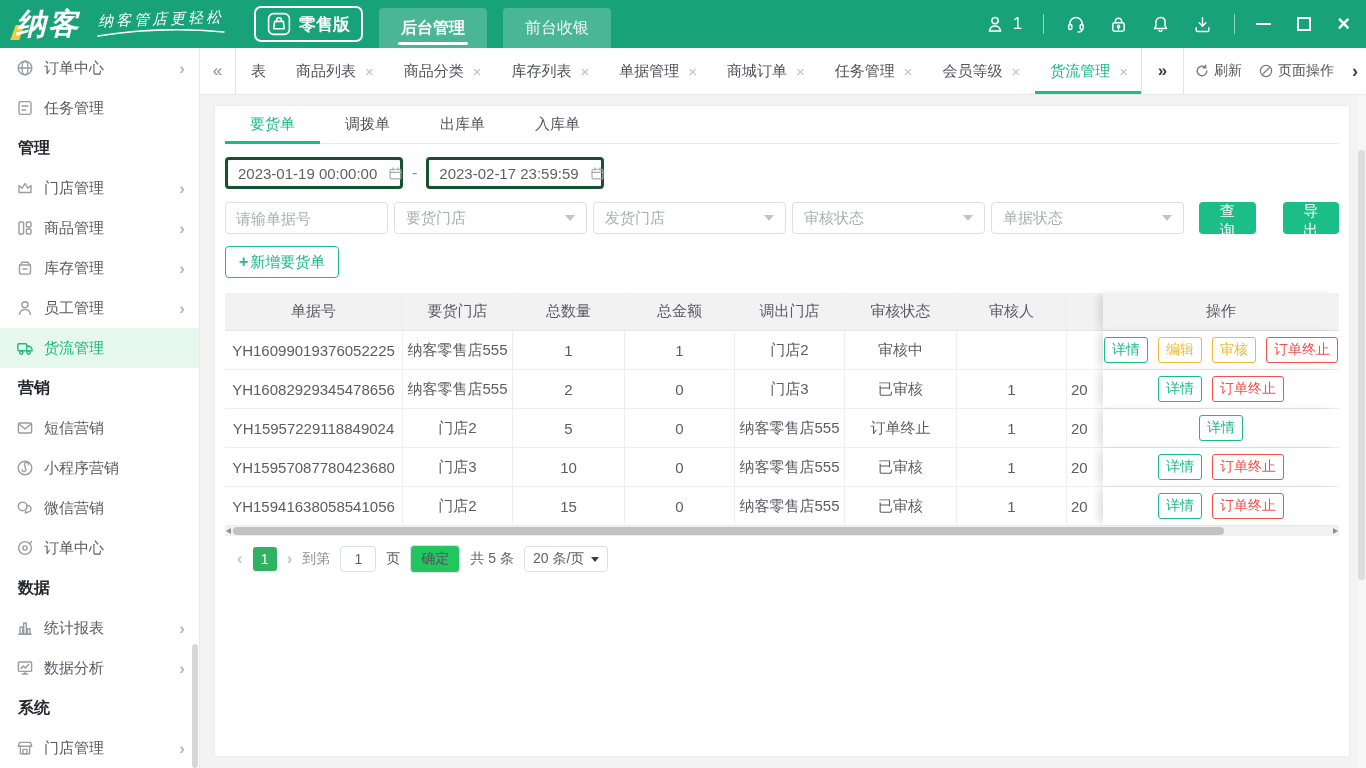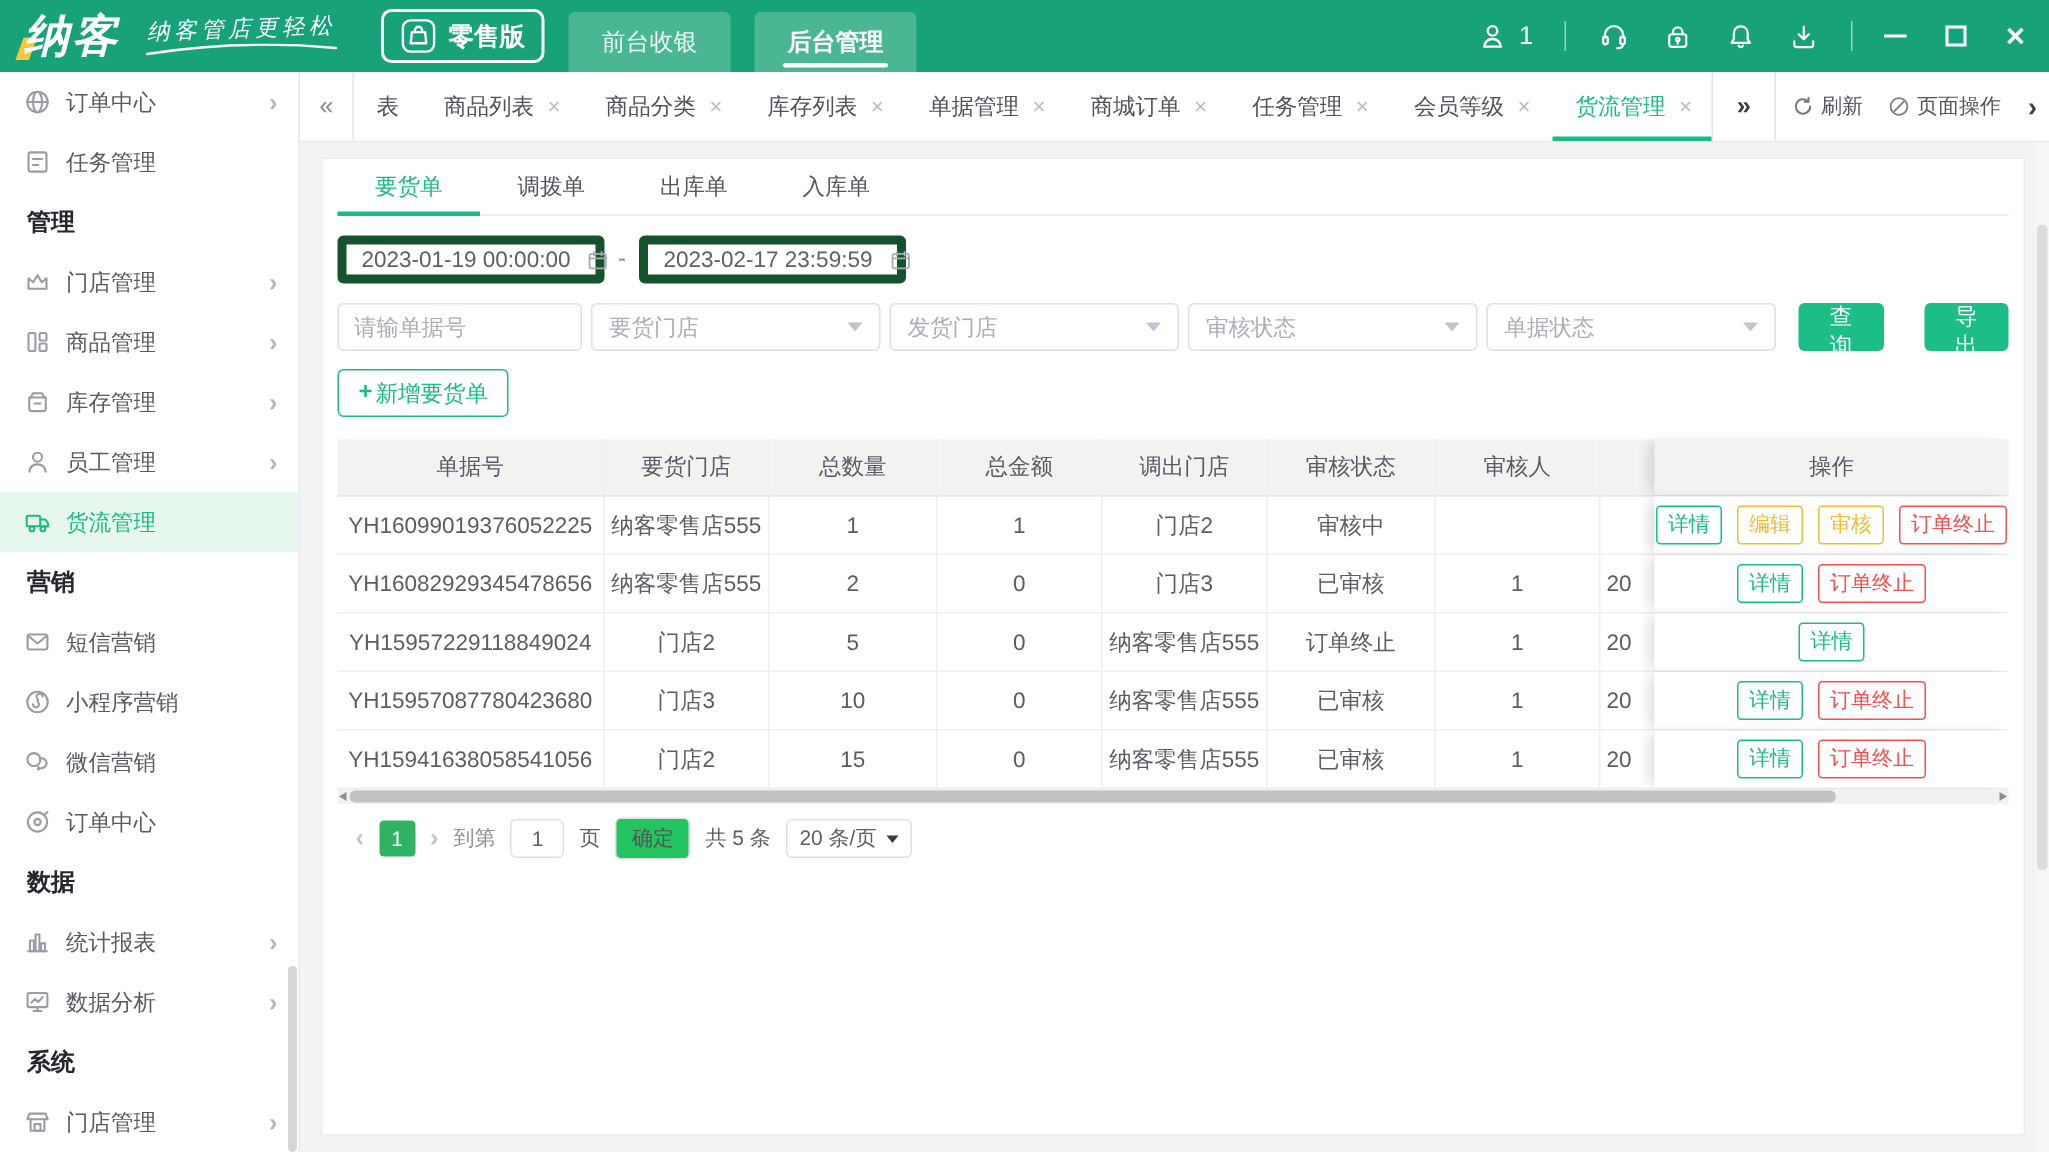--- a/index.html
+++ b/index.html
@@ -74,21 +74,21 @@
     border:1px solid #EDEDED; padding:0 10px; overflow:hidden; }
 
   .ctabs { height:38px; display:flex; border-bottom:1px solid #EAEAEA; }
   .ctab { width:95px; display:flex; align-items:center; justify-content:center;
     font-size:15px; color:#55555E; position:relative; cursor:pointer; }
   .ctab.active { color:#1ABC84; }
   .ctab.active::after { content:''; position:absolute; left:0; right:0; bottom:-1px;
     height:3px; background:#1ABC84; }
 
   .daterow { margin-top:13px; display:flex; align-items:center; gap:9px; color:#8B8B93; }
-  .dateinput { width:178px; height:32px; border:6px solid #14532d; border-radius:4px;
+  .dateinput { width:178px; height:32px; border:3px solid #14532d; border-radius:4px;
     display:flex; align-items:center; cursor:pointer; }
   .dateinput span { flex:1; padding-left:10px; font-size:15px; color:#5F5F66; white-space:nowrap; }
   .dateinput svg { margin-right:8px; color:#A8ABB2; flex:none; }
 
   .filterrow { margin-top:13px; display:flex; align-items:center; }
   .textinput { width:163px; height:32px; border:1px solid #DCDFE6; border-radius:4px;
     padding:12px 10px; font-size:15px; color:#5F5F66; font-family:inherit; outline:none; }
   .textinput::placeholder { color:#ABAEB5; }
   .fselect { width:193px; height:32px; border:1px solid #DCDFE6; border-radius:4px;
     margin-left:6px; display:flex; align-items:center; justify-content:space-between;
@@ -168,22 +168,22 @@
     <span class="ticon">
         <svg width="24" height="24" viewBox="0 0 24 24" fill="none" stroke="#fff" stroke-width="1.6" stroke-linejoin="round" stroke-linecap="round">
           <rect x="1.6" y="1.6" width="20.8" height="20.8" rx="5"></rect>
           <path d="M7.6 9.4 h8.8 l0.8 7.4 H6.8 z"></path>
           <path d="M9.6 9.4 V8.2 a2.4 2.4 0 0 1 4.8 0 v1.2"></path>
         </svg>
       </span>
     <span>零售版</span>
   </div>
   <div id="topnav" style="display:flex; align-self:flex-end;">
+      <button class="nav-btn active">后台管理</button>
       <button class="nav-btn">前台收银</button>
-      <button class="nav-btn active">后台管理</button>
     </div>
 
   <div class="topbar-right">
     <div class="tb-user">
       <span class="ticon">
           <svg width="22" height="22" viewBox="0 0 20 20" fill="none" stroke="#fff" stroke-width="1.4" stroke-linecap="round">
             <circle cx="10" cy="6.9" r="2.9"></circle>
             <path d="M5 16.4 c0.5-3.1 2.5-4.6 5-4.6 s4.5 1.5 5 4.6 z"></path>
           </svg>
         </span>

